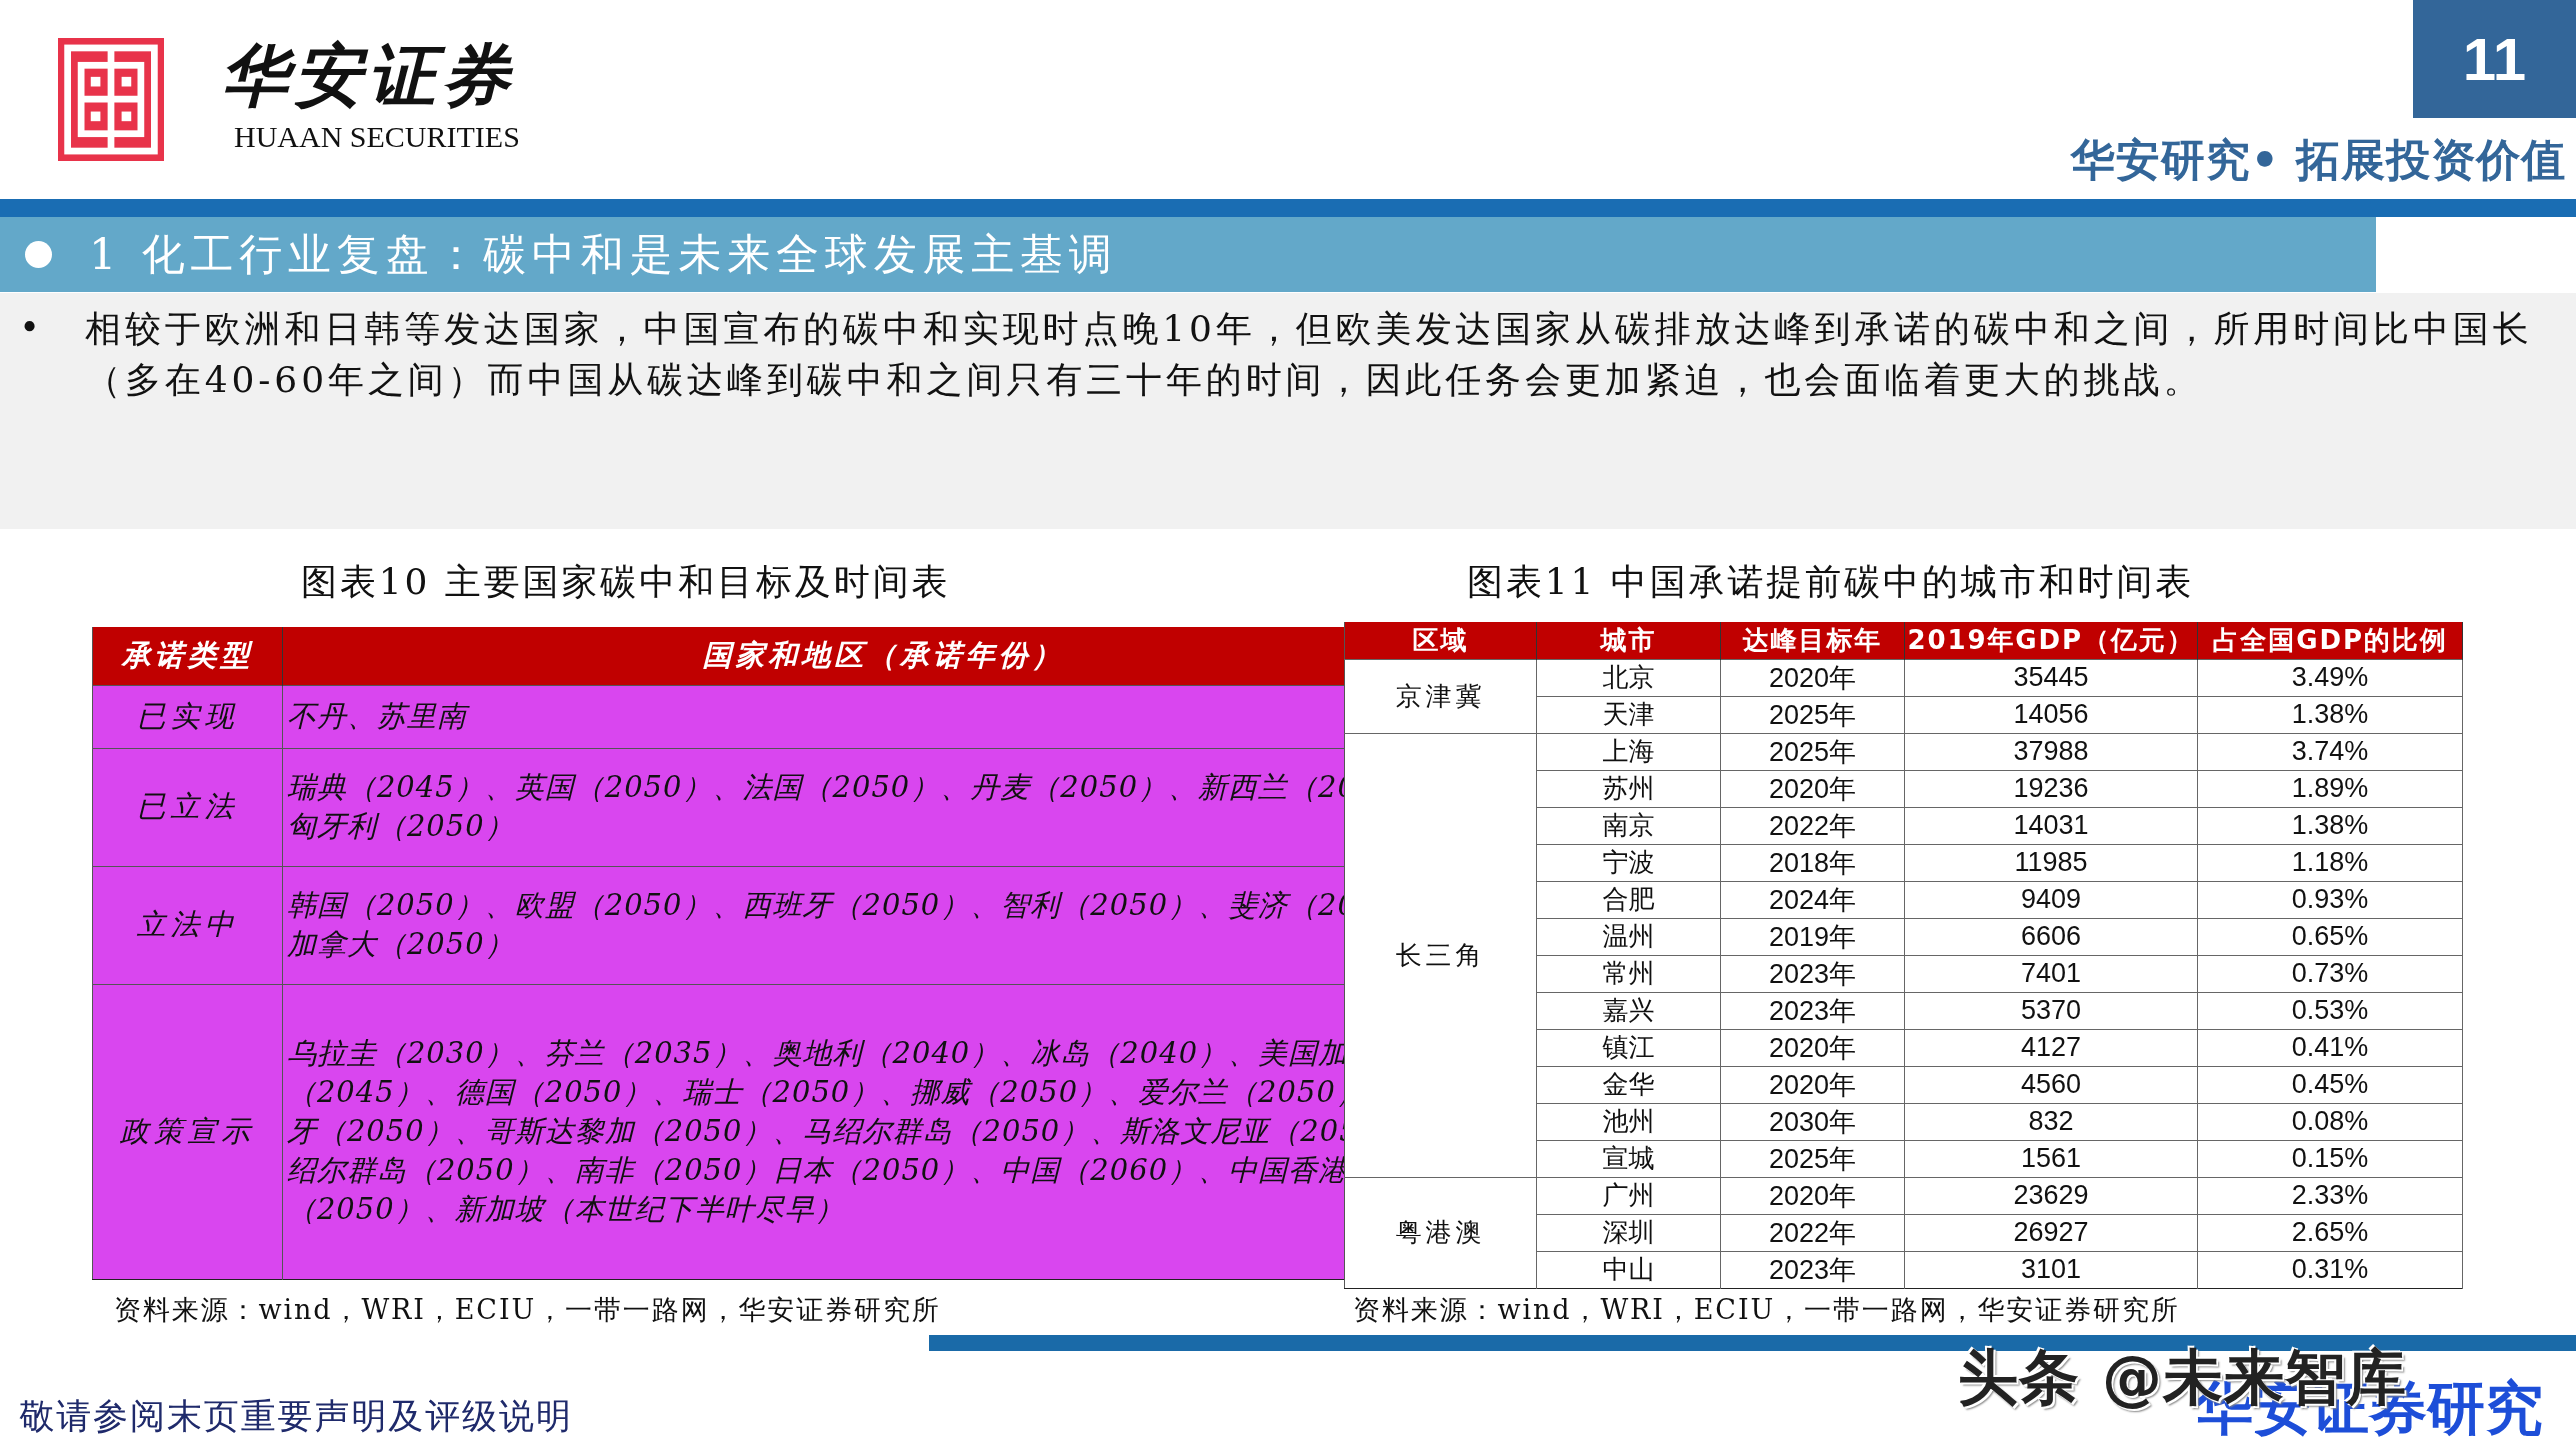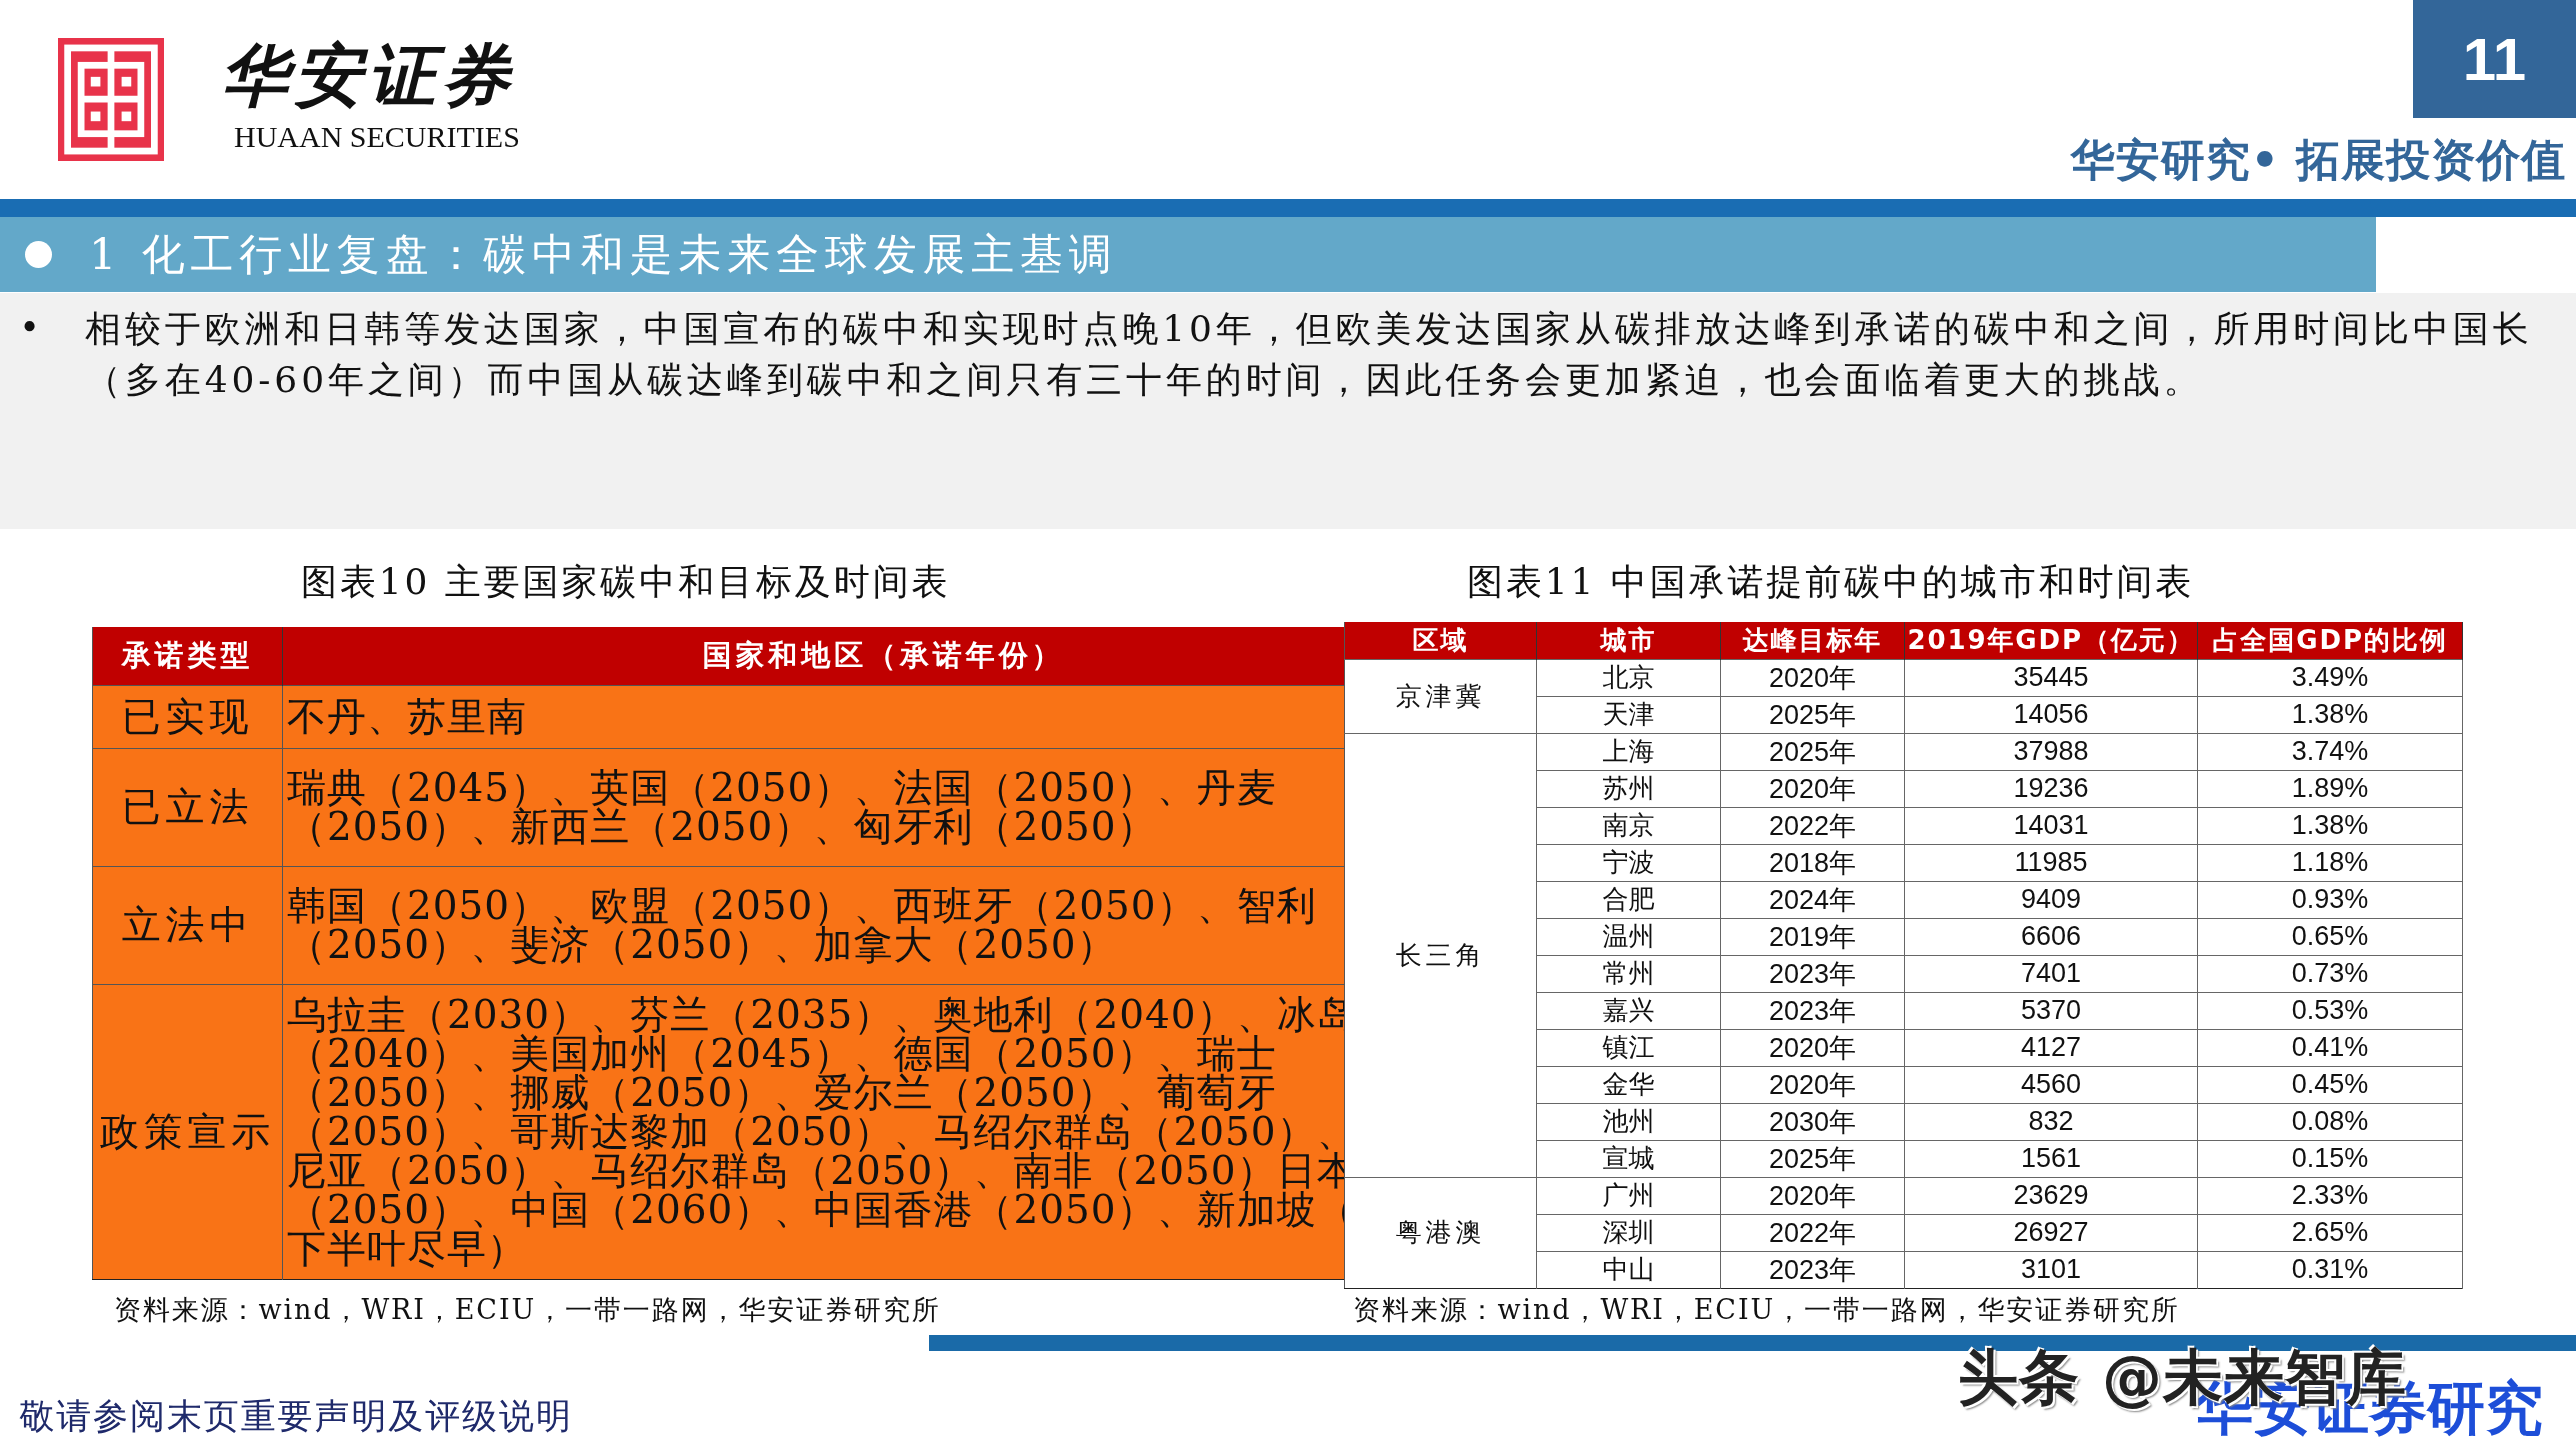--- a/index.html
+++ b/index.html
@@ -22,23 +22,23 @@
   .intro { position: absolute; left: 0; top: 293px; width: 2576px; height: 236px; background: #f1f1f1; padding-top: 9.7px; }
   .intro-item { position: relative; padding-left: 85px; padding-right: 29px; font-size: 36px; line-height: 51px; letter-spacing: 3.9px; color: #111; margin-bottom: 1.9px; }
   .intro-item::before { content: "•"; position: absolute; left: 19.3px; top: 0; font-size: 35px; }
 
   
   .caption { position: absolute; font-size: 36px; letter-spacing: 2.9px; color: #111; }
   .caption-10 { left: 301px; top: 558px; }
   .caption-11 { left: 1467px; top: 558px; }
 
   
-  .t10 { position: absolute; left: 92px; top: 627px; width: 1393px; border-collapse: collapse; table-layout: fixed; border-left: 1.9px solid #555; border-right: 1.9px solid #555; border-bottom: 1.9px solid #222; }
+  .t10 { position: absolute; left: 92px; top: 627px; width: 1393px; border-collapse: collapse; table-layout: fixed; border-left: 1.9px solid #555; border-right: 1.9px solid #555; border-bottom: 1.9px solid #222; font-style: italic; }
   .t10 th { background: #c00000; color: #fff; height: 58px; font-size: 29px; font-weight: bold; letter-spacing: 3.9px; border-right: 1px solid #333; }
-  .t10 td { border-top: 1px solid #555; border-right: 1px solid #555; font-size: 39px; vertical-align: middle; background: #f97316; margin-left: 44px; }
+  .t10 td { border-top: 1px solid #555; border-right: 1px solid #555; font-size: 29px; vertical-align: middle; background: #d946ef; margin-left: 44px; }
   .t10 td.type { text-align: center; letter-spacing: 4.8px; }
   .t10 td.list { text-align: left; padding: 0 3.9px 0 3.9px; line-height: 39px; letter-spacing: 1px; }
 
   
   .t11 { position: absolute; left: 1344px; top: 622px; width: 1117px; border-collapse: collapse; table-layout: fixed; border-left: 1.9px solid #555; border-right: 1.9px solid #555; border-bottom: 1.9px solid #222; }
   .t11 th { background: #c00000; color: #fff; height: 37px; font-size: 26px; font-weight: bold; letter-spacing: 1.9px; border-right: 1px solid #333; font-family: "DejaVu Sans", sans-serif; }
   .t11 td { height: 37px; border-top: 1px solid #666; border-right: 1px solid #666; text-align: center; font-size: 26px; background: #fff; padding: 0; }
   .t11 td.num { font-family: "Liberation Sans Narrow", "Liberation Sans", sans-serif; font-size: 27px; }
   .t11 td.region { letter-spacing: 3.9px; }
 

